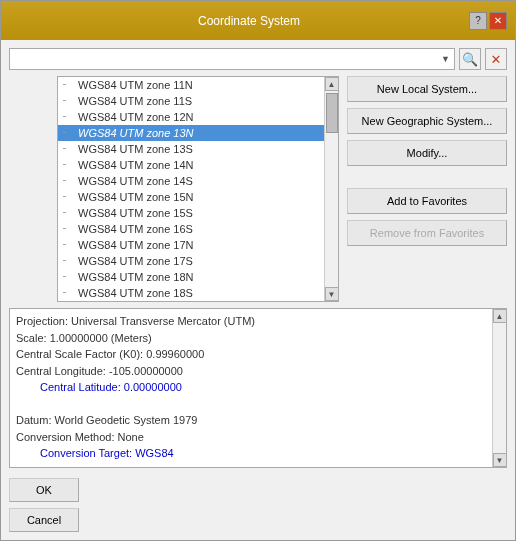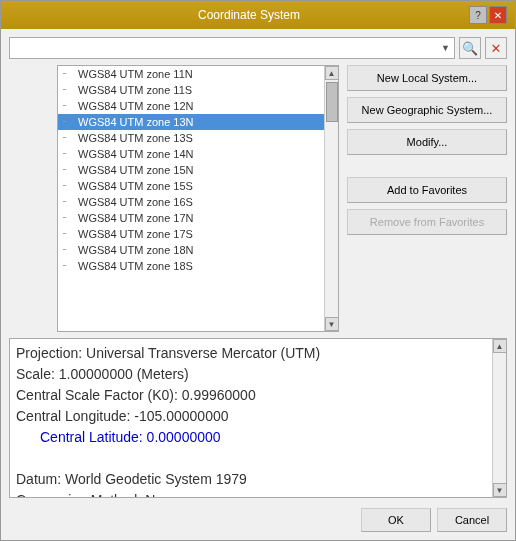--- a/index.html
+++ b/index.html
@@ -21,21 +21,21 @@
       display: flex;
       flex-direction: column;
     }
     .title-bar {
       background: linear-gradient(to bottom, #c8a020, #b8900a);
       color: white;
       padding: 4px 8px;
       display: flex;
       align-items: center;
       justify-content: space-between;
-      height: 28px;
+      height: 44px;
     }
     .title-bar-text {
       flex: 1;
       text-align: center;
       font-size: 12px;
       font-weight: normal;
     }
     .title-bar-controls {
       display: flex;
       gap: 2px;
@@ -117,20 +117,21 @@
       content: '···';
       position: absolute;
       left: 4px;
       color: #999;
       font-size: 9px;
       letter-spacing: -2px;
     }
     .list-item.selected {
       background: #4a90d9;
       color: white;
+      font-style: italic;
     }
     .buttons-panel {
       display: flex;
       flex-direction: column;
       gap: 6px;
       width: 160px;
     }
     .action-btn {
       width: 100%;
       height: 26px;
@@ -151,36 +152,37 @@
       cursor: default;
       background: #e8e8e8;
     }
     .btn-spacer {
       height: 10px;
     }
     .info-content {
       flex: 1;
       overflow-y: auto;
       padding: 4px 6px;
-      font-size: 14px;
+      font-size: 11px;
       line-height: 1.5;
       color: #333;
     }
     .info-content .blue {
       color: #0000cc;
       margin-left: 24px;
     }
     .info-content .info-line {
       display: block;
     }
     .bottom-row {
       display: flex;
       justify-content: flex-end;
       gap: 6px;
       padding-top: 4px;
+      flex-direction: column;
     }
     .ok-btn {
       width: 70px;
       height: 24px;
       background: #e8e8e8;
       border: 1px solid #aaa;
       border-top-color: #ccc;
       border-left-color: #ccc;
       font-size: 11px;
       cursor: pointer;
@@ -260,20 +262,21 @@
 
       <div class="list-with-scroll">
         <div class="list-container" id="list-container">
 
         <div class="list-item">WGS84 UTM zone 11N</div>
             <div class="list-item">WGS84 UTM zone 11S</div>
             <div class="list-item">WGS84 UTM zone 12N</div>
             <div class="list-item selected">WGS84 UTM zone 13N</div>
             <div class="list-item">WGS84 UTM zone 13S</div>
             <div class="list-item">WGS84 UTM zone 14N</div>
+            <div class="list-item">WGS84 UTM zone 14S</div>
             <div class="list-item">WGS84 UTM zone 15N</div>
             <div class="list-item">WGS84 UTM zone 15S</div>
             <div class="list-item">WGS84 UTM zone 16S</div>
             <div class="list-item">WGS84 UTM zone 17N</div>
             <div class="list-item">WGS84 UTM zone 17S</div>
             <div class="list-item">WGS84 UTM zone 18N</div>
             <div class="list-item">WGS84 UTM zone 18S</div>
           </div>
         <div class="scrollbar-track">
           <div class="scrollbar-arrow">▲</div>

